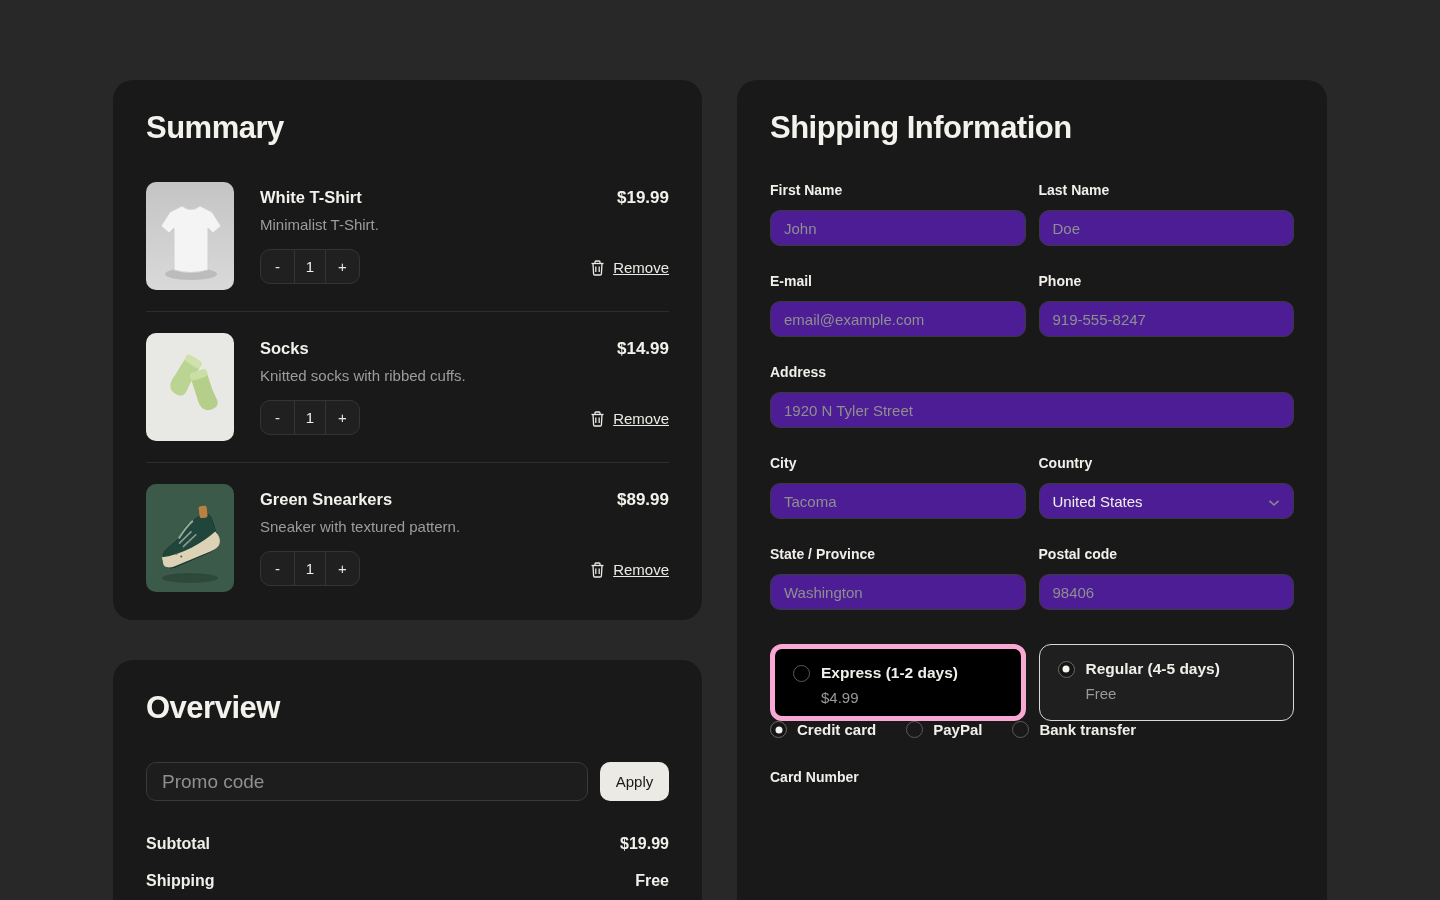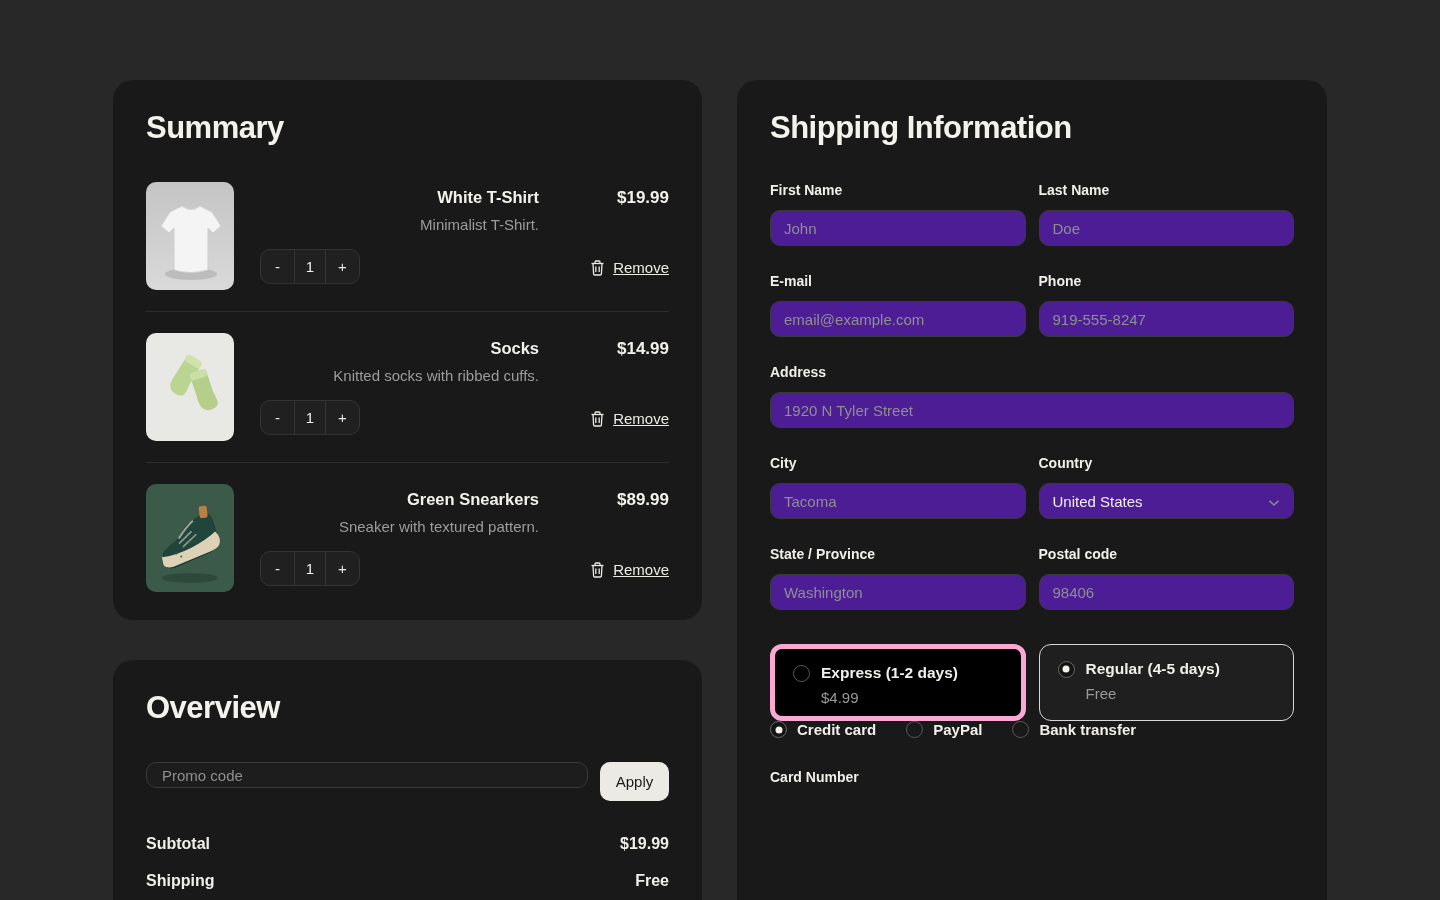--- a/index.html
+++ b/index.html
@@ -29,21 +29,21 @@
   }
 
   
   .item-row { position:relative; height:108px; }
   .item-divider { border:none; border-top:1px solid #2d2d2d; margin:21px 0; }
   .thumb {
     position:absolute; left:0; top:0;
     width:88px; height:108px; border-radius:10px; overflow:hidden;
   }
   .thumb svg { display:block; }
-  .item-info { position:absolute; left:114px; top:6px; right:130px;text-align:right; }
+  .item-info { position:absolute; left:114px; top:6px; right:130px; }
   .item-name { font-size:16.5px; font-weight:600; color:#f3f1ec; }
   .item-desc { font-size:15px; color:#9c9c9c; margin-top:9px; }
   .item-price {
     position:absolute; right:0; top:6px;
     font-size:17px; font-weight:600; color:#f3f1ec;
   }
   .stepper {
     position:absolute; left:114px; bottom:6px;
     display:inline-flex; align-items:stretch;
     border:1px solid #343434; border-radius:10px;
@@ -62,23 +62,23 @@
     position:absolute; right:0; bottom:14px;
     display:flex; align-items:center; gap:8px;
     background:none; border:none; color:#eceae5;
     font-size:15px; font-weight:500; cursor:pointer; font-family:inherit;text-decoration:underline;
   }
   .remove-btn svg { display:block; }
 
   
   .promo-row { display:flex; gap:12px; margin-bottom:34px; }
   .promo-input {
-    flex:1; height:26px;
+    flex:1; height:39px;
     background:#1d1d1d; border:1px solid #3a3a3a; border-radius:10px;
-    padding:0 15px; font-size:15px; color:#eceae5; font-family:inherit;
+    padding:0 15px; font-size:19px; color:#eceae5; font-family:inherit;
   }
   .promo-input::placeholder { color:#8f8f8f; }
   .apply-btn {
     width:69px; height:39px;
     background:#eceae5; color:#1a1a1a;
     border:none; border-radius:10px;
     font-size:15px; font-weight:500; cursor:pointer; font-family:inherit;
   }
   .totals-row {
     display:flex; justify-content:space-between; align-items:center;

